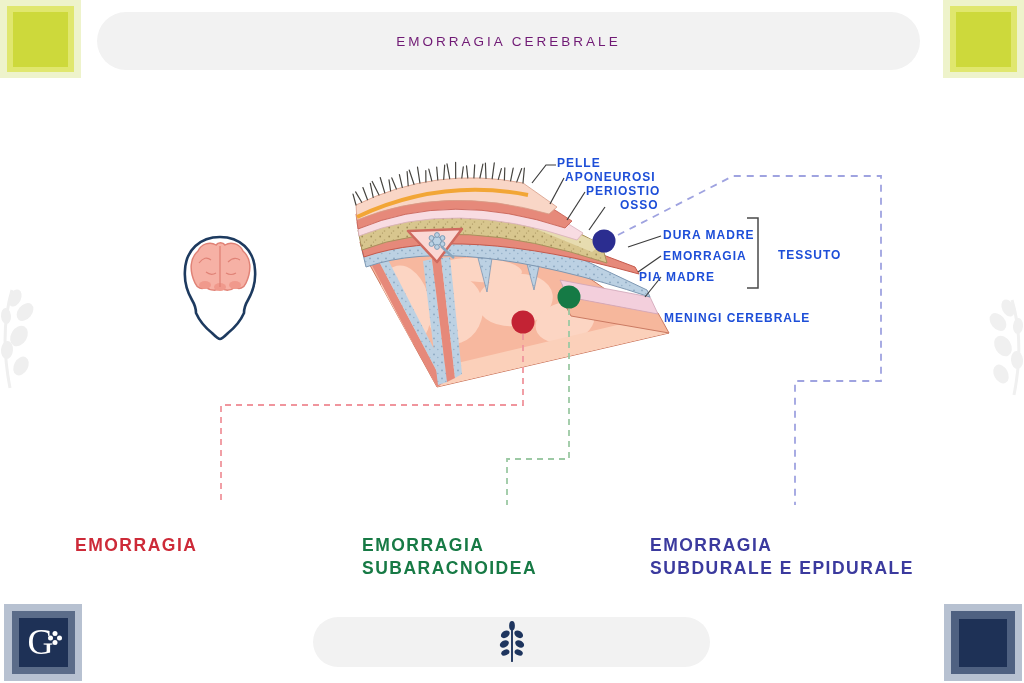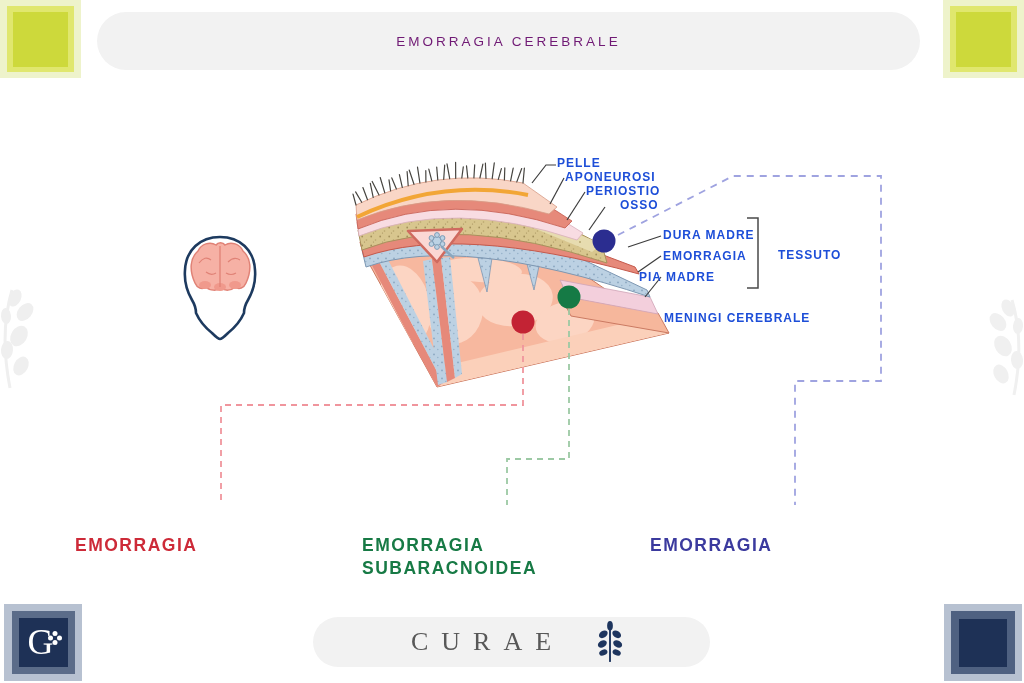--- a/index.html
+++ b/index.html
@@ -249,24 +249,24 @@
 
 <div class="hem hem-red" style="left:75px;top:511px">
   <div>EMORRAGIA</div>
 </div>
 <div class="hem hem-green" style="left:362px;top:511px">
   <div>EMORRAGIA</div>
   <div>SUBARACNOIDEA</div>
 </div>
 <div class="hem hem-blue" style="left:650px;top:511px">
   <div>EMORRAGIA</div>
+  <div>SUBDURALE E EPIDURALE</div>
 </div>
 
 <div class="pill footer-pill">
-  <span class="brand">CURAE</span>
   <svg width="32" height="44" viewBox="0 0 32 46">
     <g fill="#1e355e">
       <rect x="15" y="8" width="2" height="36" rx="1"></rect>
       <ellipse cx="16" cy="6" rx="3" ry="5"></ellipse>
       <ellipse cx="9" cy="15" rx="5" ry="3.5" transform="rotate(-35 9 15)"></ellipse>
       <ellipse cx="23" cy="15" rx="5" ry="3.5" transform="rotate(35 23 15)"></ellipse>
       <ellipse cx="8" cy="25" rx="5" ry="3.5" transform="rotate(-30 8 25)"></ellipse>
       <ellipse cx="24" cy="25" rx="5" ry="3.5" transform="rotate(30 24 25)"></ellipse>
       <ellipse cx="9" cy="34" rx="4.5" ry="3" transform="rotate(-25 9 34)"></ellipse>
       <ellipse cx="23" cy="34" rx="4.5" ry="3" transform="rotate(25 23 34)"></ellipse>

